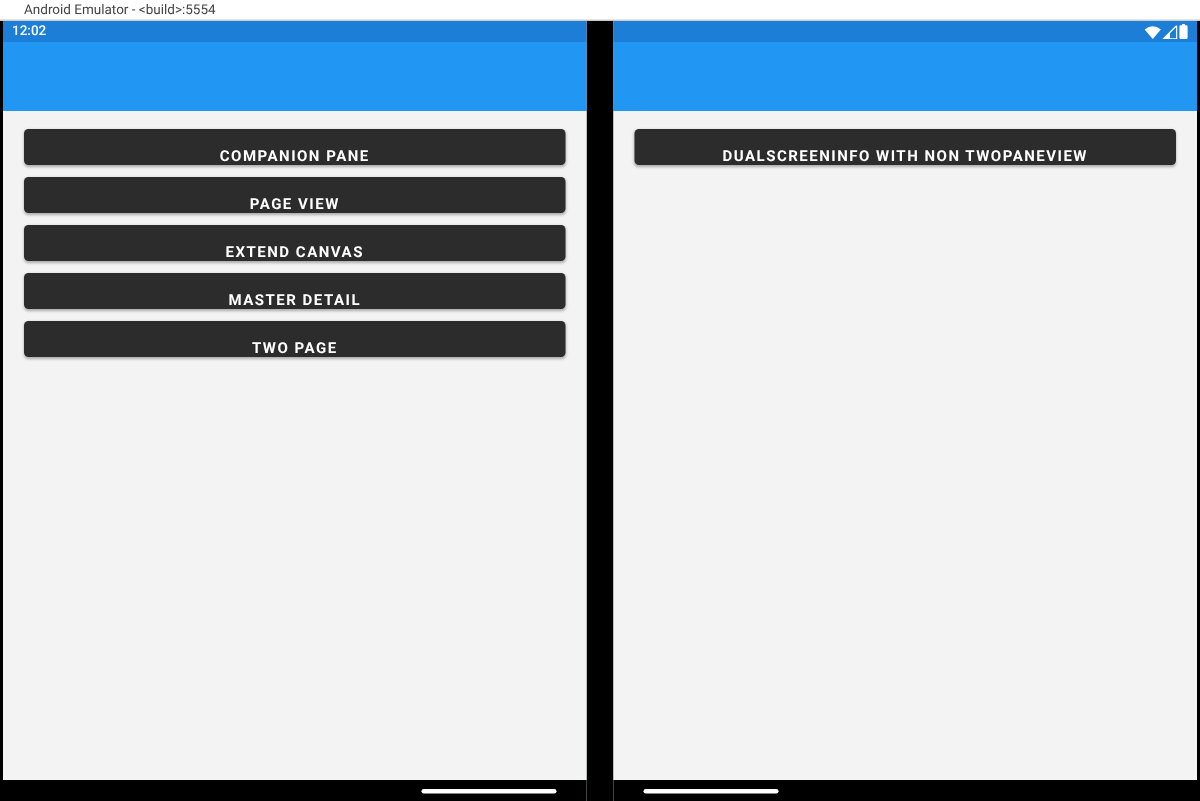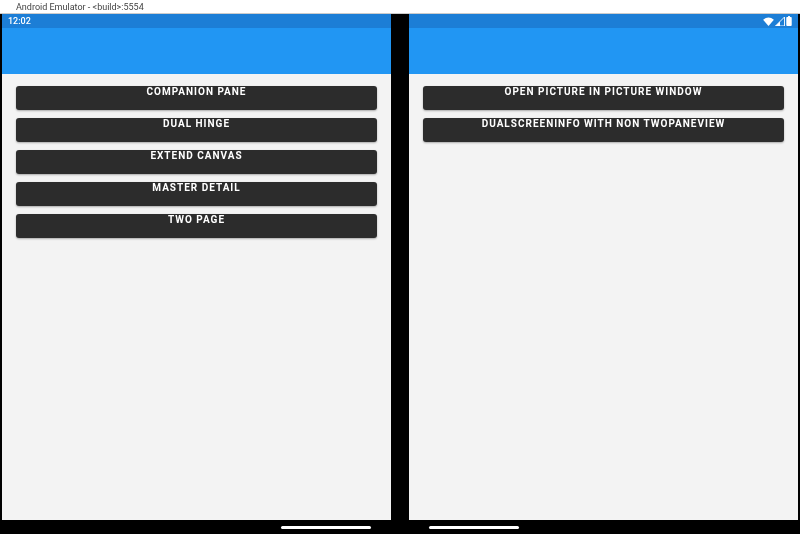--- a/index.html
+++ b/index.html
@@ -88,21 +88,21 @@
       color: #fff;
       border: none;
       border-radius: 3px;
       height: 24px;
       font-size: 10px;
       font-weight: 700;
       letter-spacing: 1px;
       text-align: center;
       cursor: pointer;
       display: flex;
-      align-items: flex-start;
+      align-items: flex-end;
       justify-content: center;
       font-family: inherit;
       box-shadow: 0 1px 2px rgba(0,0,0,0.3);
     }
     .nav-bottom {
       height: 14px;
       background: #000;
       display: flex;
       align-items: center;
       justify-content: center;
@@ -136,21 +136,21 @@
       <div class="status-left">
         <span>12:02</span>
       </div>
     </div>
     <div class="app-bar"></div>
     <div class="content">
       <button class="nav-button">
         <span>COMPANION PANE</span>
       </button>
       <button class="nav-button">
-        <span>DUAL HINGE</span>
+        <span>PAGE VIEW</span>
       </button>
       <button class="nav-button">
         <span>EXTEND CANVAS</span>
       </button>
       <button class="nav-button">
         <span>MASTER DETAIL</span>
       </button>
       <button class="nav-button">
         <span>TWO PAGE</span>
       </button>
@@ -181,23 +181,20 @@
           <svg width="6" height="10" viewBox="0 0 6 11">
               <rect x="0" y="1" width="6" height="10" rx="1" fill="#fff"></rect>
               <rect x="2" y="0" width="2" height="1.5" fill="#fff"></rect>
             </svg>
         </span>
       </div>
     </div>
     <div class="app-bar"></div>
     <div class="content">
       <button class="nav-button">
-        <span>OPEN PICTURE IN PICTURE WINDOW</span>
-      </button>
-      <button class="nav-button">
         <span>DUALSCREENINFO WITH NON TWOPANEVIEW</span>
       </button>
     </div>
     <div class="nav-bottom">
       <div class="nav-indicator"></div>
     </div>
   </div>
 </div>
 
 </body></html>

